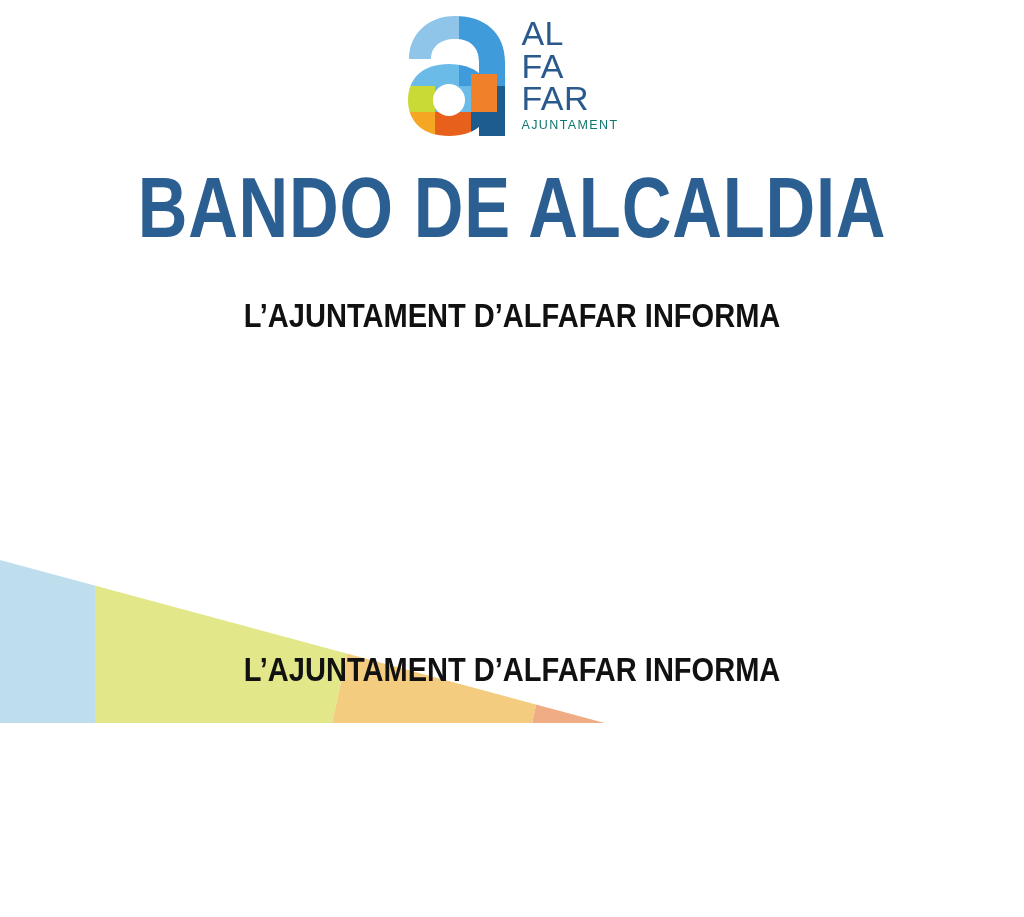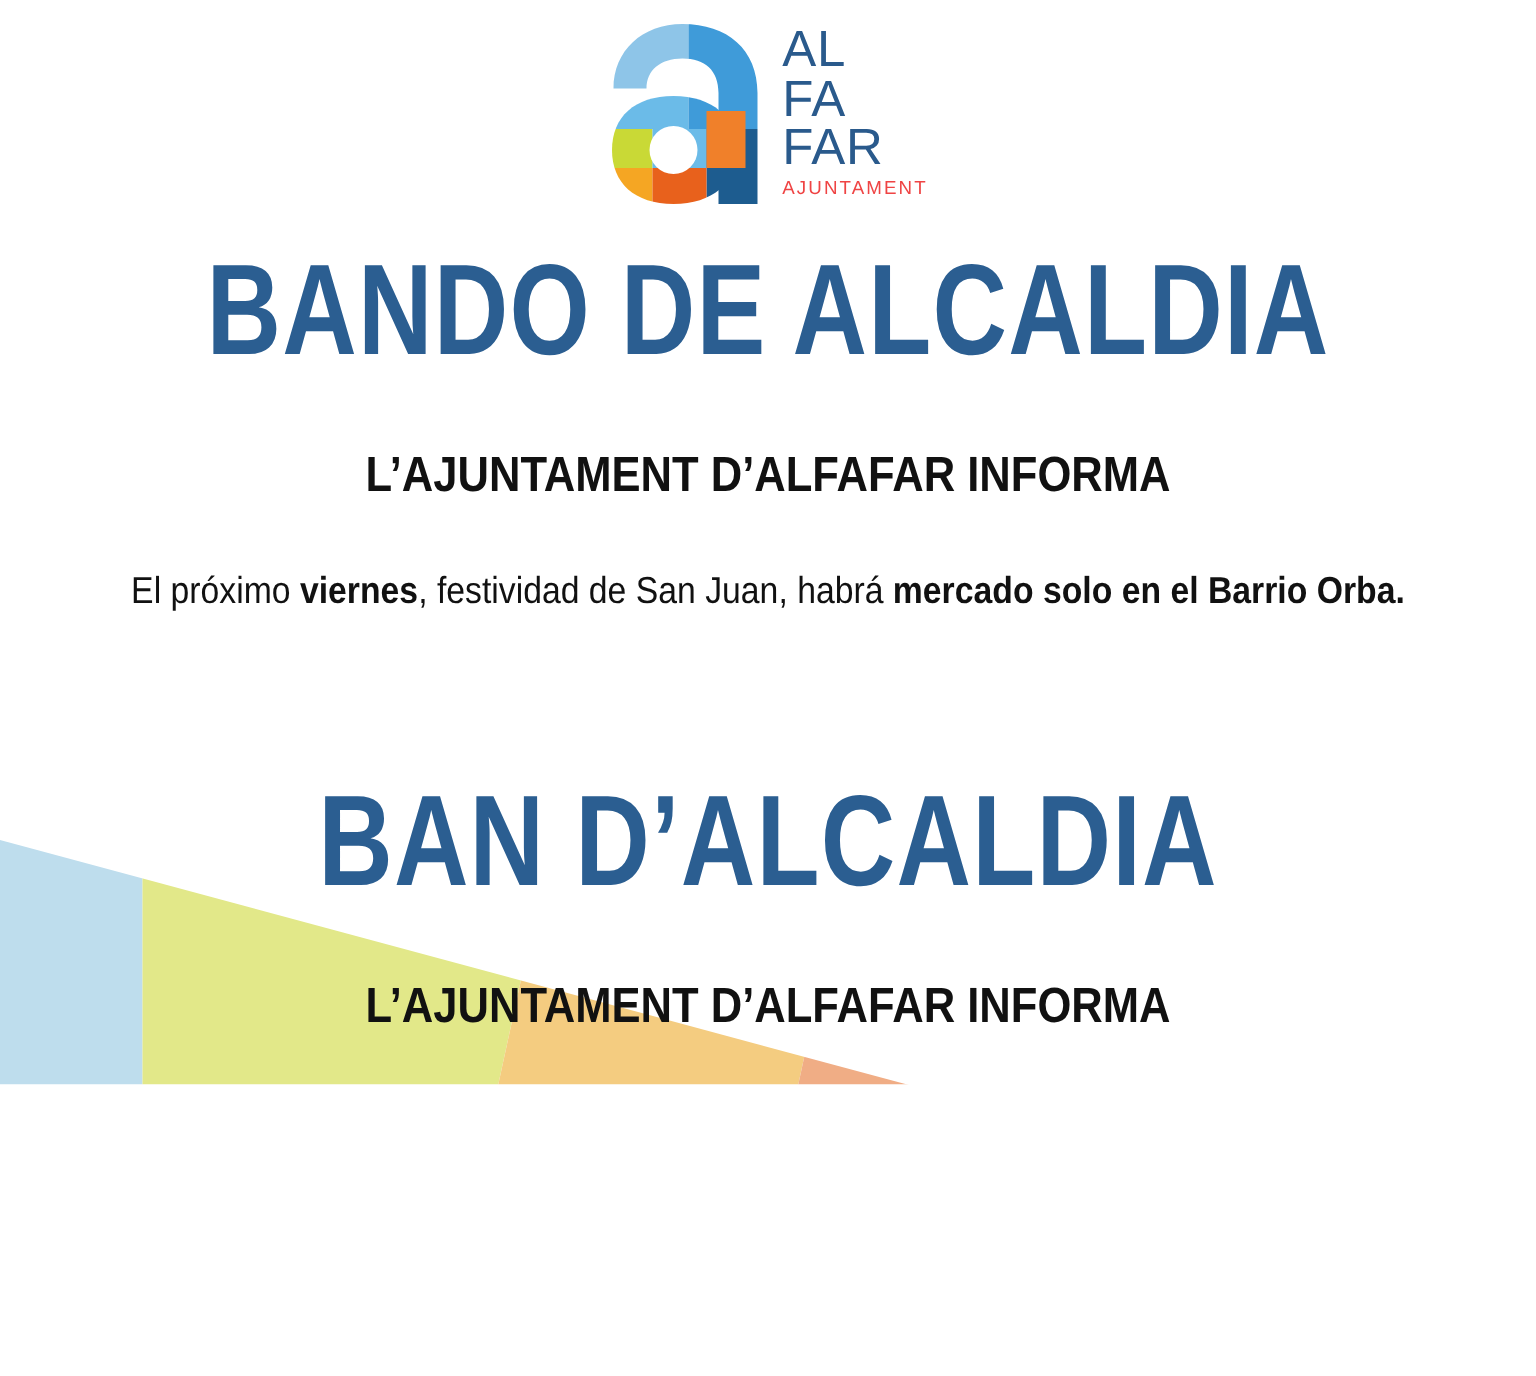--- a/index.html
+++ b/index.html
@@ -63,21 +63,21 @@
     font-size: 34px;
     line-height: 0.96;
     letter-spacing: 0.5px;
     color: #2a5a8c;
     font-weight: 400;
   }
   .logo-sub {
     font-family: "Liberation Sans", sans-serif;
     font-size: 12.5px;
     letter-spacing: 1.4px;
-    color: #ef4444;
+    color: #0f766e;
     margin-top: 3px;
     font-weight: 400;
   }
 
   
   .section {
     position: absolute;
     left: 0;
     width: 1024px;
     text-align: center;
@@ -214,26 +214,20 @@
   </div>
 
   <div class="section" id="section-es-title">
     <div class="headline">BANDO DE ALCALDIA</div>
   </div>
 
   <div class="section" id="section-es-sub">
     <div class="subhead">L’AJUNTAMENT D’ALFAFAR INFORMA</div>
   </div>
 
-  <div class="section" id="section-es-body">
-    <div class="bodytext"><span>El próximo </span><b>viernes</b><span>, festividad de San Juan, habrá </span><b>mercado solo en el Barrio Orba.</b></div>
-  </div>
-
-  <div class="section" id="section-va-title">
-    <div class="headline">BAN D’ALCALDIA</div>
-  </div>
+
 
   <div class="section" id="section-va-sub">
     <div class="subhead">L’AJUNTAMENT D’ALFAFAR INFORMA</div>
   </div>
 
 
 </div>
 
 </body></html>

